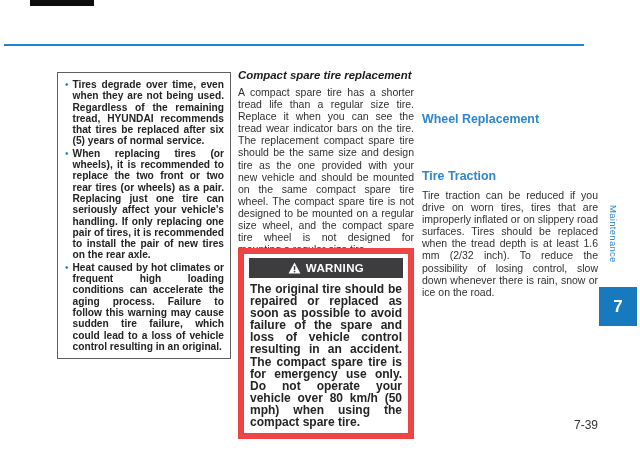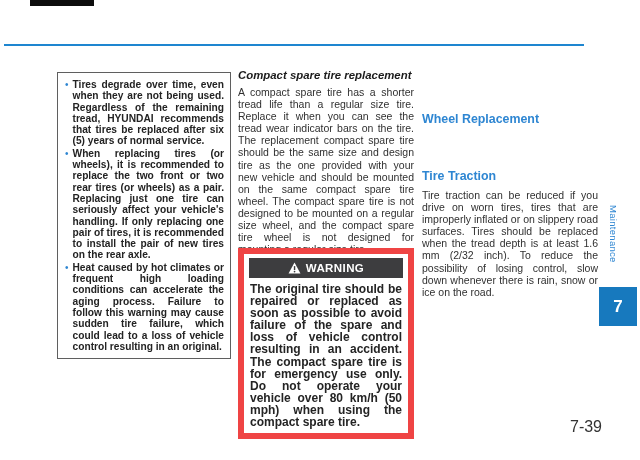--- a/index.html
+++ b/index.html
@@ -53,21 +53,21 @@
   .tab-label{
     position:absolute;left:608px;top:205px;height:82px;
     writing-mode:vertical-rl;color:#2e86d2;font-size:9.5px;letter-spacing:.3px;
     display:flex;align-items:center;
   }
   .tab-square{
     position:absolute;left:599px;top:287px;width:38px;height:39px;background:#1779be;
     color:#ffffff;display:flex;align-items:center;justify-content:center;
     font-size:17px;font-weight:bold;
   }
-  .page-number{position:absolute;left:566px;top:418px;width:40px;font-size:16px;color:#333333;text-align:center;}
+  .page-number{position:absolute;left:566px;top:418px;width:40px;font-size:12px;color:#333333;text-align:center;}
 </style>
 </head>
 <body>
 
 <div class="page">
 
   <div class="top-black-bar"></div>
   <div class="top-rule"></div>
 
   <div class="left-box">

